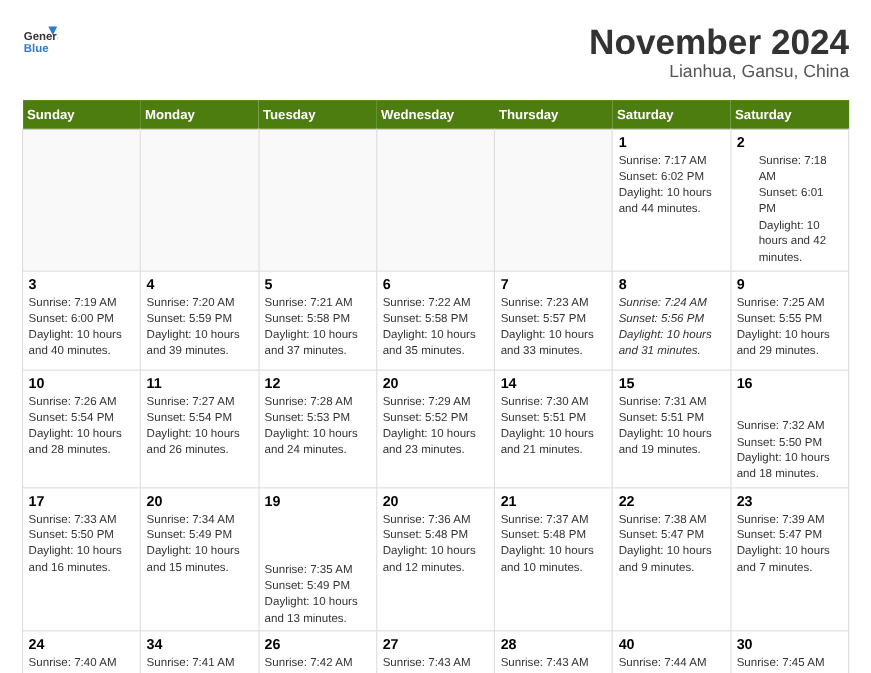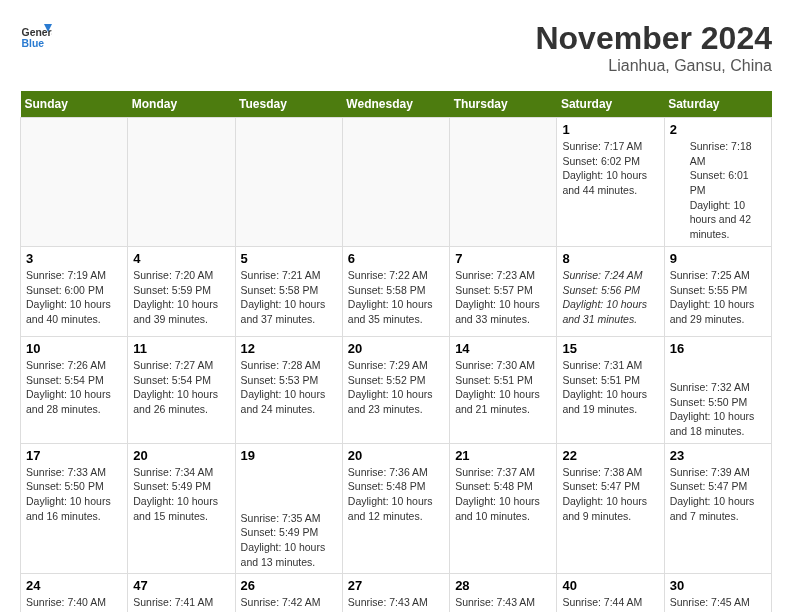--- a/index.html
+++ b/index.html
@@ -261,21 +261,21 @@
         </td>
       </tr>
       <tr class="week-row">
         <td>
           <span class="day-num">24</span>
           <div class="day-info" style="white-space: pre-line;">Sunrise: 7:40 AM
 Sunset: 5:46 PM
 Daylight: 10 hours and 6 minutes.</div>
         </td>
         <td>
-          <span class="day-num">47</span>
+          <span class="day-num">34</span>
           <div class="day-info" style="white-space: pre-line;">Sunrise: 7:41 AM
 Sunset: 5:46 PM
 Daylight: 10 hours and 5 minutes.</div>
         </td>
         <td>
           <span class="day-num">26</span>
           <div class="day-info" style="white-space: pre-line;">Sunrise: 7:42 AM
 Sunset: 5:46 PM
 Daylight: 10 hours and 4 minutes.</div>
         </td>

